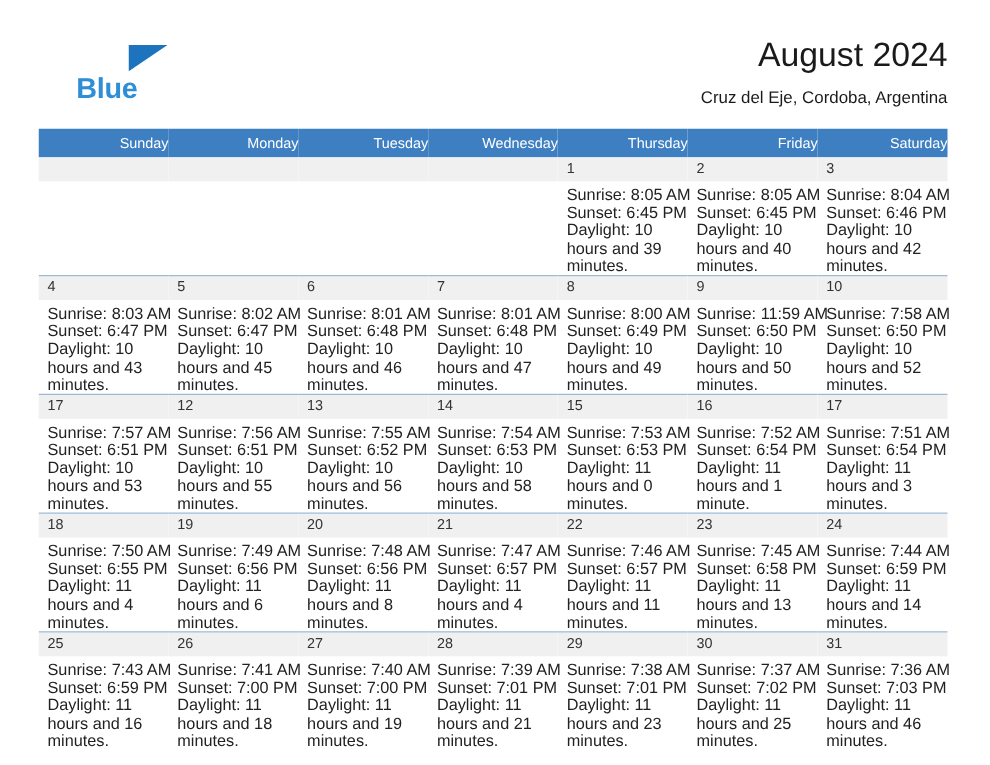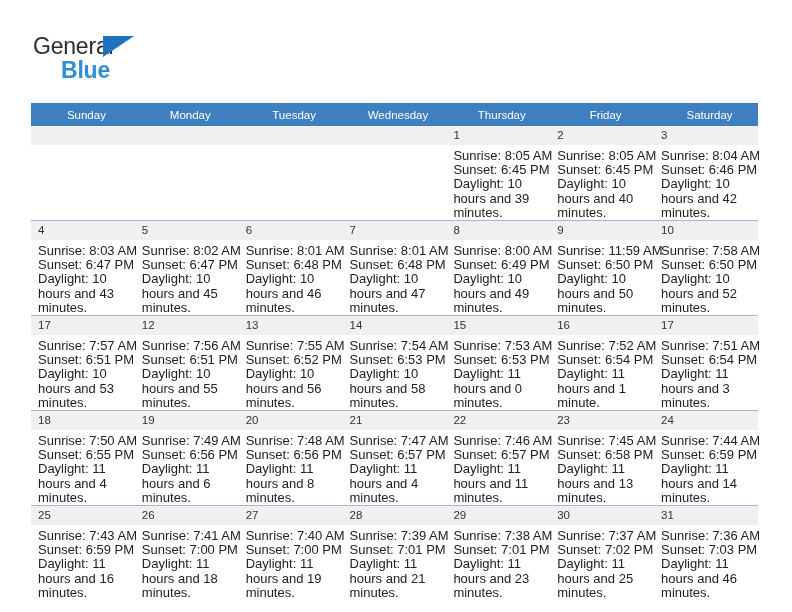--- a/index.html
+++ b/index.html
@@ -100,21 +100,21 @@
     table-layout: fixed;
     width: 727px;
   }
   table.calendar col { width: 103.857px; }
 
   thead th {
     background: #3d7fc1;
     color: #ffffff;
     font-size: 11.5px;
     font-weight: normal;
-    text-align: center;
+    text-align: right;
     padding: 5px 0 5px 7px;
     height: 13px;
     vertical-align: middle;
     border: none;
   }
 
   tbody td {
     vertical-align: top;
     padding: 0;
     border: none;
@@ -150,28 +150,31 @@
 </style>
 </head>
 <body>
 
 <div class="page">
 
   <div class="header">
 
     <div class="logo">
       <div class="logo-row1">
-        <span class="logo-general">General</span>
         <span class="logo-tri"></span>
       </div>
       <div class="logo-row2">
         <span class="logo-blue">Blue</span>
       </div>
     </div>
 
+    <div class="title-block">
+      <div class="cal-title">August 2024</div>
+      <div class="cal-subtitle">Cruz del Eje, Cordoba, Argentina</div>
+    </div>
 
   </div>
 
   <div class="cal-wrap">
     <table class="calendar">
       <colgroup>
         <col>
           <col>
           <col>
           <col>

